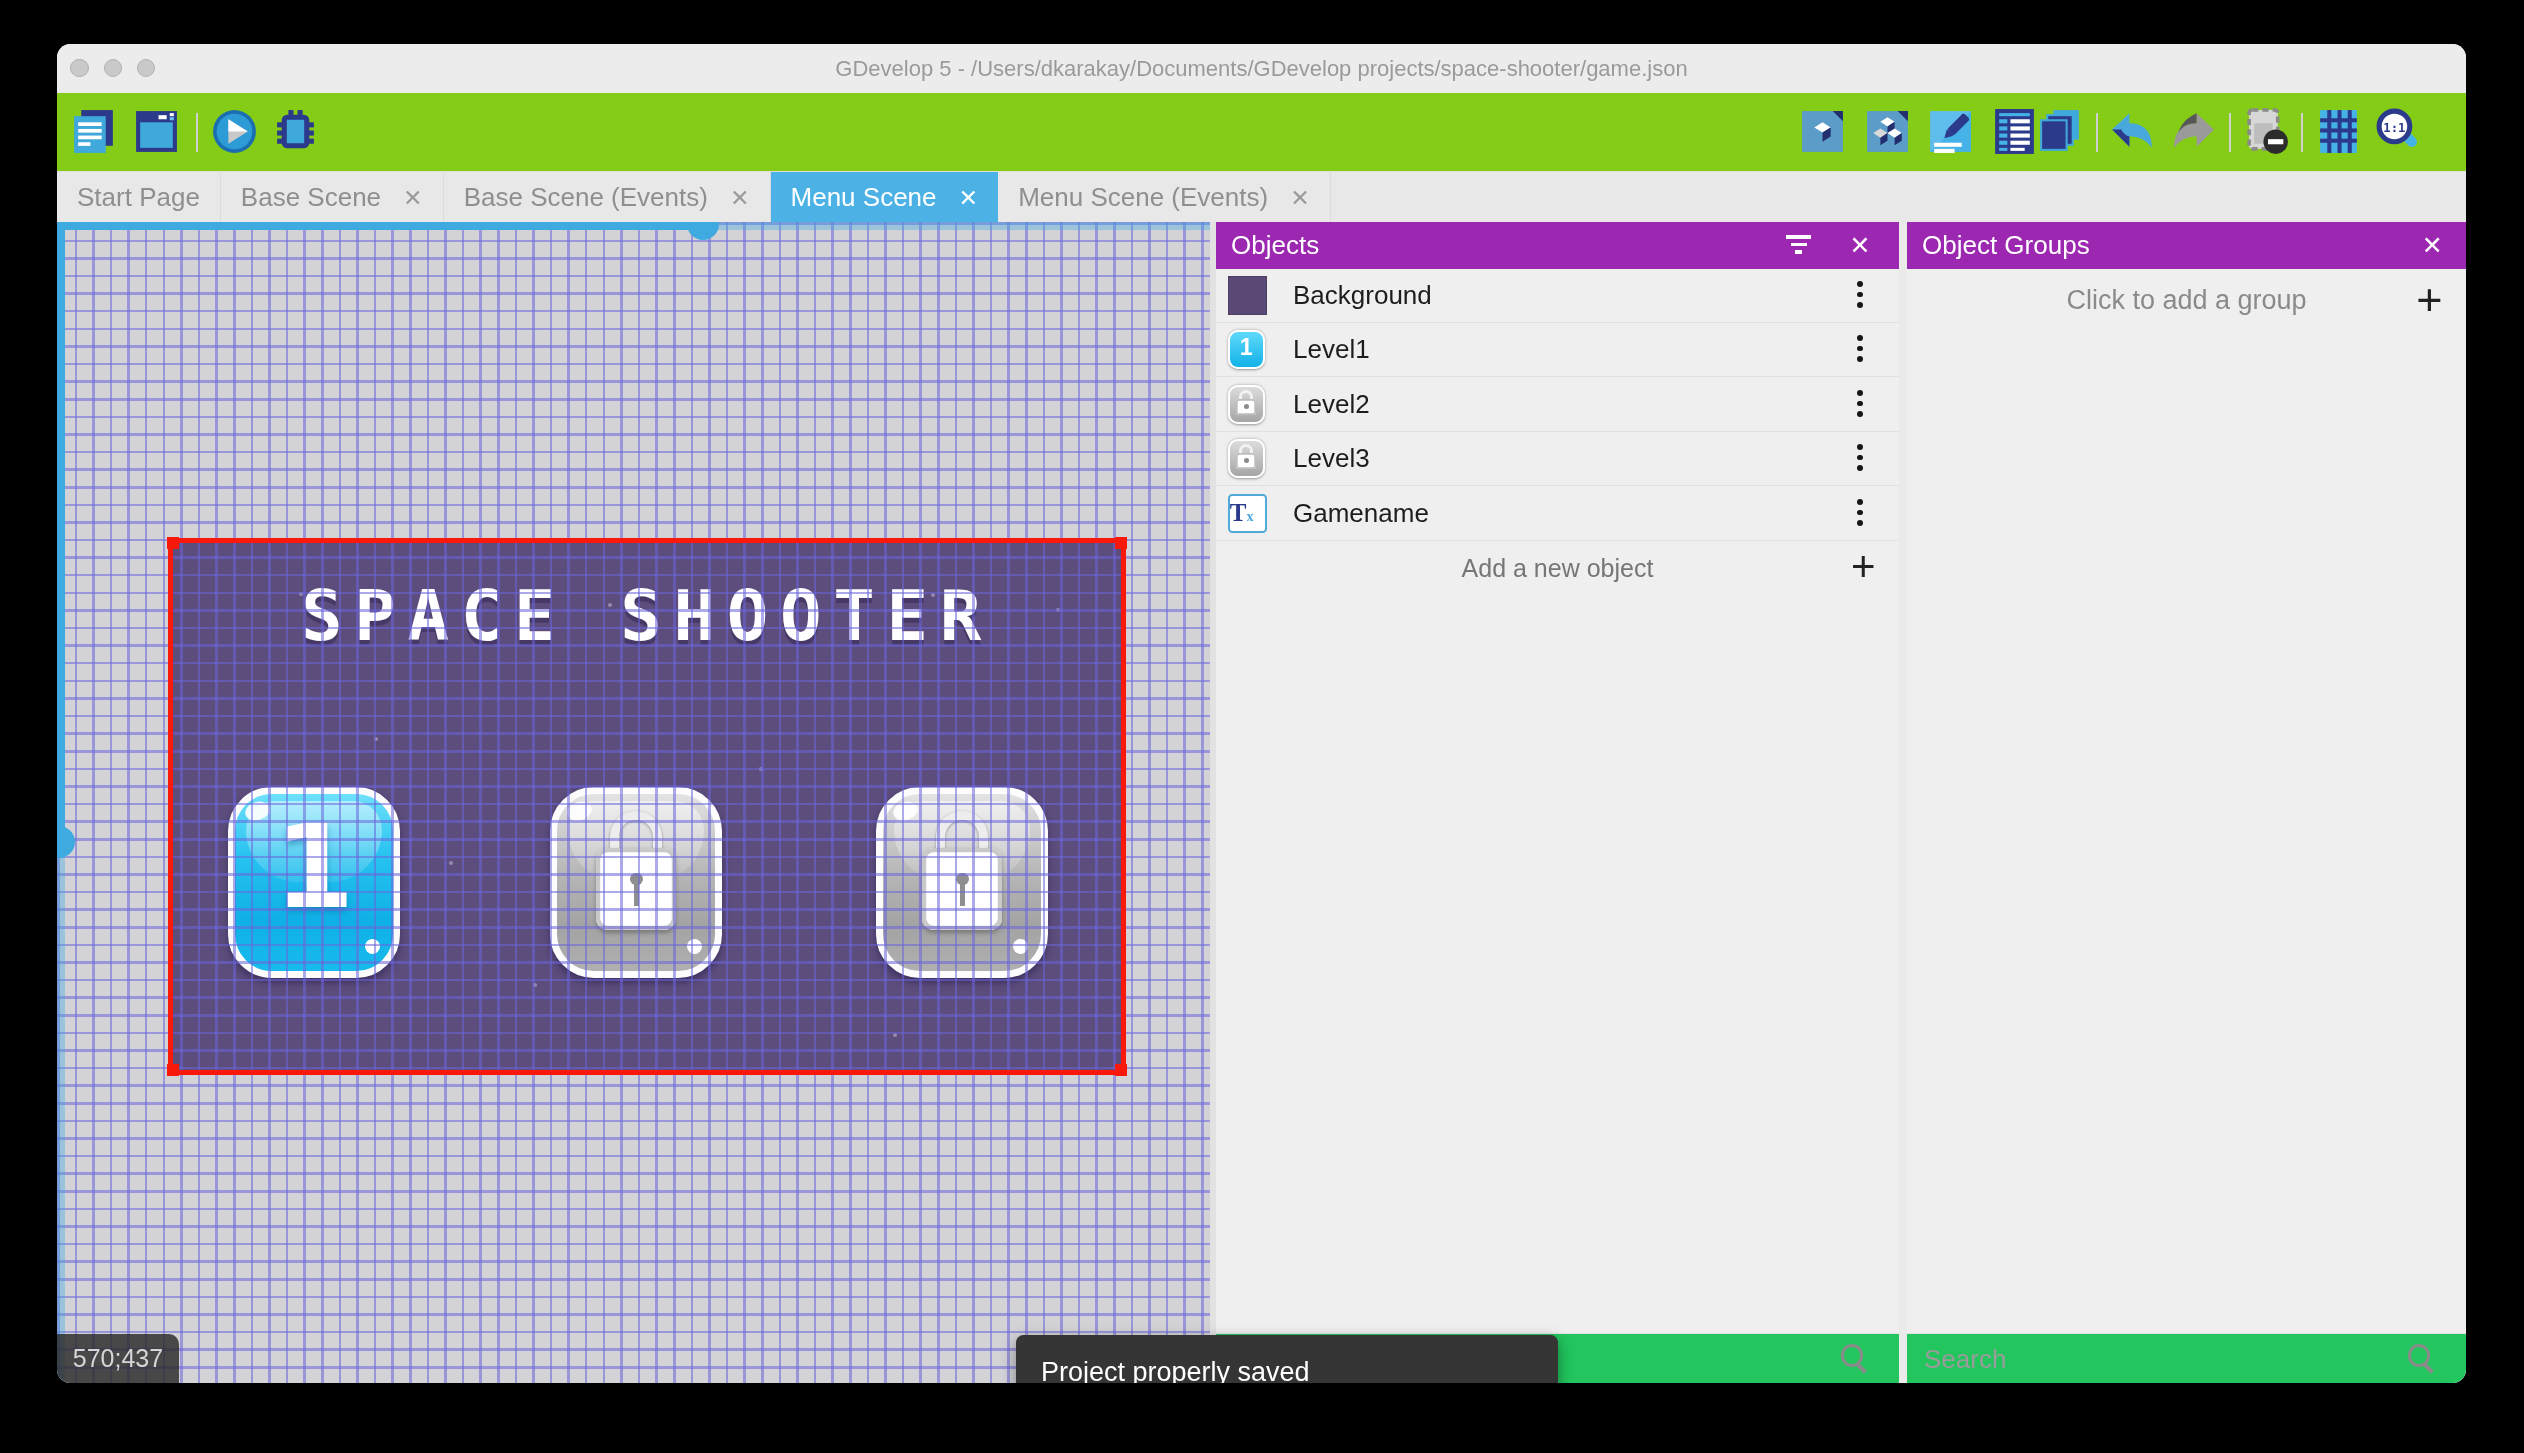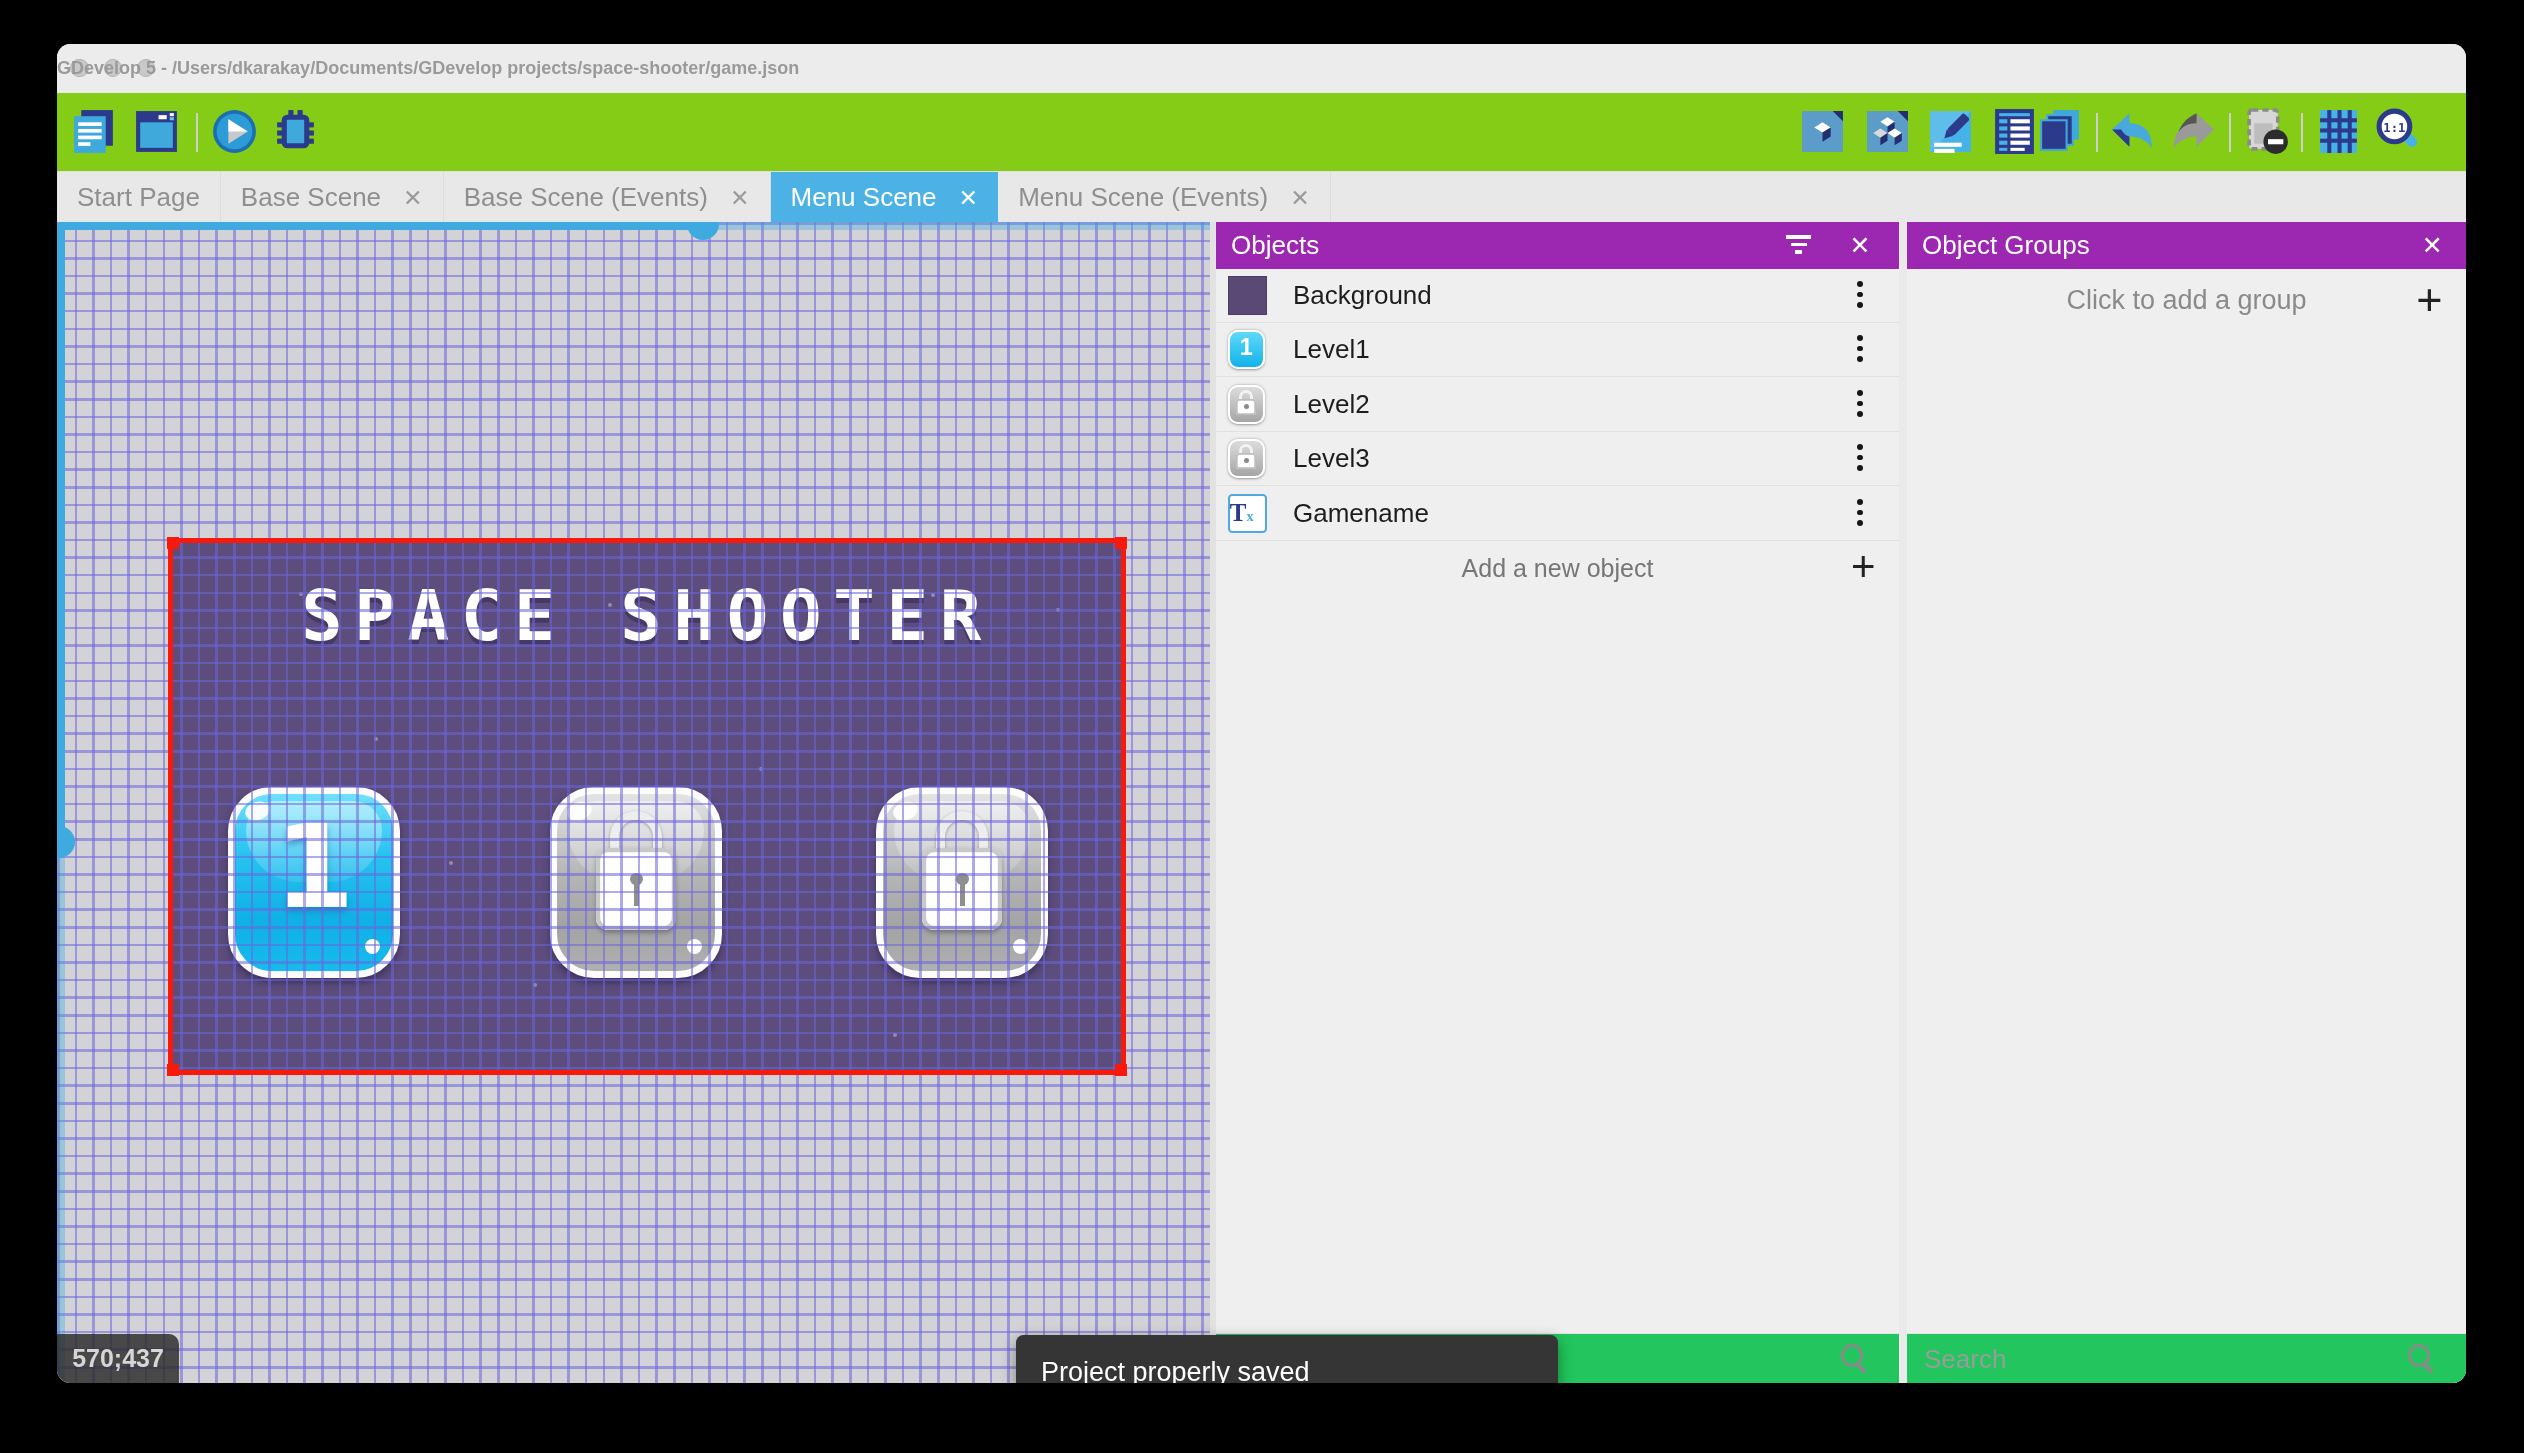--- a/index.html
+++ b/index.html
@@ -3,22 +3,22 @@
 <meta charset="utf-8">
 <style>
   html,body{margin:0;padding:0;background:#000;width:2525px;height:1453px;overflow:hidden;
     font-family:"Liberation Sans",sans-serif;-webkit-font-smoothing:antialiased;}
   
   #window{position:absolute;left:57px;top:44px;width:2409px;height:1339px;background:#ececec;
     border-radius:13.4px;overflow:hidden;box-shadow:0 25px 75px rgba(0,0,0,.65);}
   
   #titlebar{position:absolute;left:0;top:0;width:100%;height:49px;background:#ececec;border-bottom:0.8px solid #d8d8d8;}
   .traffic{position:absolute;top:15px;width:18.4px;height:18.4px;border-radius:50%;background:#c9c9c9;border:0.8px solid #b3b3b3;box-sizing:border-box;}
-  #win-title{position:absolute;left:0;right:0;top:0;height:49px;line-height:49px;text-align:left;
-    color:#9a9a9a;font-size:18px;font-weight:bold;white-space:nowrap;}
+  #win-title{position:absolute;left:0;right:0;top:0;height:49px;line-height:49px;text-align:center;
+    color:#9a9a9a;font-size:22px;font-weight:normal;white-space:nowrap;}
   
   #toolbar{position:absolute;left:0;top:49px;width:100%;height:78px;background:#84cc16;}
   .tool{position:absolute;top:14.2px;width:49px;height:49px;}
   .tool svg{width:49px;height:49px;display:block;}
   .tool-div{position:absolute;top:20px;width:1.7px;height:39px;background:#cfcfcf;}
   
   #tabbar{position:absolute;left:0;top:127px;width:100%;height:51px;background:#e8e8e8;border-top:0.8px solid #dedede;display:flex;}
   .tab{height:51px;display:flex;align-items:center;box-sizing:border-box;padding:0 20px;border-right:0.8px solid #dcdcdc;
     color:#8f8f8f;font-size:26px;white-space:nowrap;}
   .tab .x{margin-left:22px;font-size:23.4px;color:#9a9a9a;}
@@ -58,21 +58,21 @@
     font-family:"DejaVu Sans",sans-serif;text-shadow:0 4.2px 5.9px rgba(0,90,140,.45);}
   .lock{position:absolute;left:0;top:16.7px;width:100%;}
   .shackle{width:52px;height:42px;border:9.2px solid #ededed;border-bottom:none;border-radius:26px 26px 0 0;
     margin:0 auto -5px;box-sizing:border-box;filter:drop-shadow(0 1.7px 1.7px rgba(90,90,90,.55));}
   .lock-body{width:80px;height:82px;background:#fff;border-radius:11.7px;margin:0 auto;position:relative;
     box-shadow:inset 0 0 0 4.2px #c9c9c9, 0 2.5px 4.2px rgba(70,70,70,.45);}
   .lock-body:before{content:"";position:absolute;left:50%;top:25px;width:12.6px;height:12.6px;margin-left:-5.9px;border-radius:50%;background:#8f8f8f;}
   .lock-body:after{content:"";position:absolute;left:50%;top:35px;width:5px;height:23.4px;margin-left:-2.5px;background:#8f8f8f;}
   
   #coord-chip{position:absolute;left:0;bottom:0;width:122px;height:49px;background:rgba(42,42,42,.82);
-    border-radius:0 10px 0 0;color:#d6d6d6;font-weight:bold;font-size:25px;line-height:49px;text-align:center;}
+    border-radius:0 10px 0 0;color:#d6d6d6;font-weight:normal;font-size:25px;line-height:49px;text-align:center;}
   #toast{position:absolute;left:959px;top:1250px;width:542px;height:74px;background:#353535;border-radius:7.5px;
     box-shadow:0 5px 15px rgba(0,0,0,.4);color:#fff;font-size:27px;line-height:74px;padding-left:25px;box-sizing:border-box;z-index:60;margin-top:41px;}
   
   .pane-div{position:absolute;top:0;height:1161px;background:#e2e2e2;}
   .panel{position:absolute;top:0;height:1161px;background:#efefef;overflow:hidden;}
   .panel-header{position:absolute;left:0;top:0;width:100%;height:47px;background:#9c27b0;color:#fff;}
   .panel-header .ph-label{position:absolute;left:15px;top:0;line-height:47px;font-size:26px;}
   .panel-header .ph-x{position:absolute;top:0;line-height:47px;font-size:25px;color:#fff;}
   .filter-icon{position:absolute;right:87px;top:13.4px;width:27px;height:20px;}
   .filter-icon i{display:block;height:3.3px;background:#fff;margin:0 auto 4.2px;}

